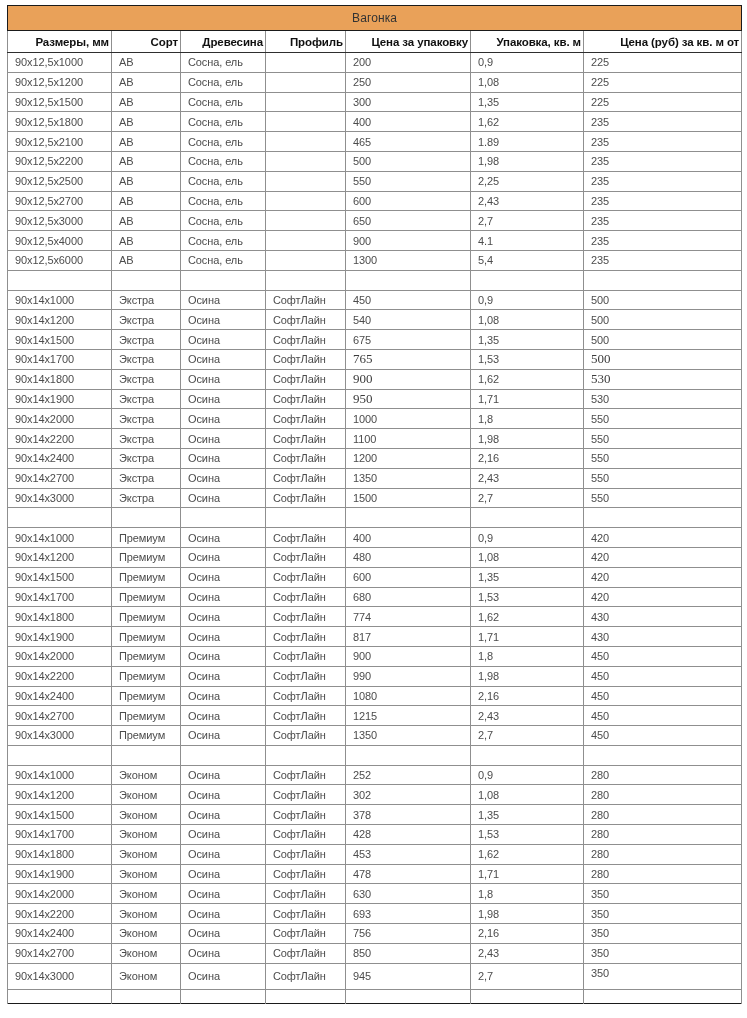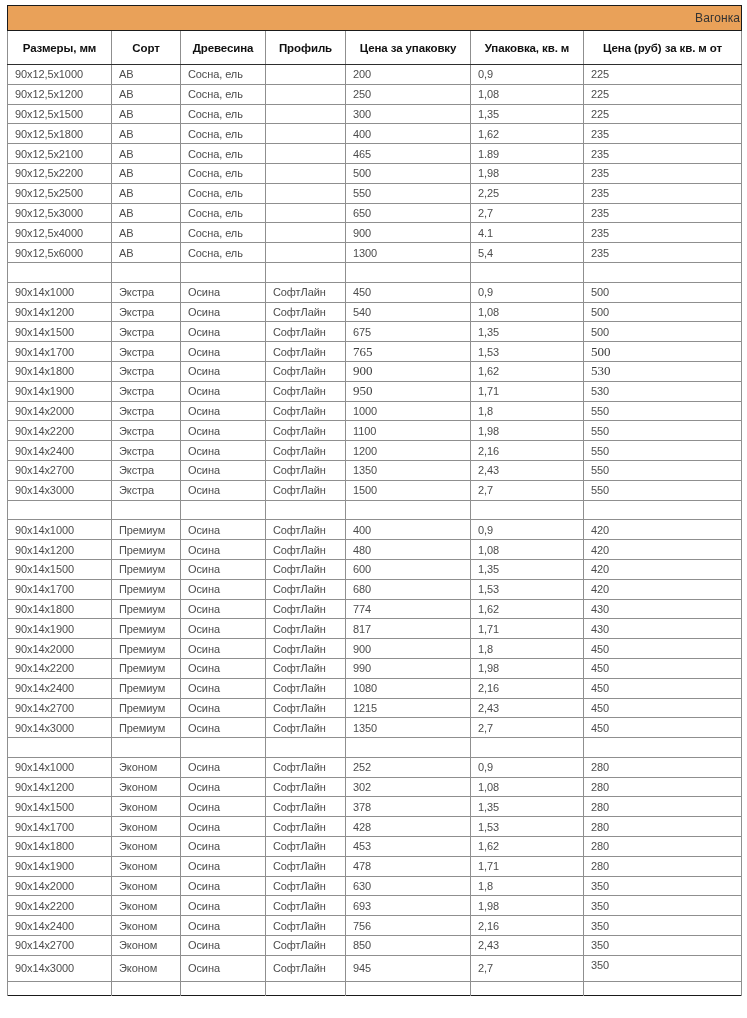--- a/index.html
+++ b/index.html
@@ -23,35 +23,35 @@
     table-layout: fixed;
     border: 1.5px solid #1a1a1a;
   }
   tr.title-row th {
     height: 22px;
     background: #E9A159;
     border: 1.5px solid #1a1a1a;
     font-size: 12px;
     font-weight: 400;
     color: #333333;
-    text-align: right;
+    text-align: center;
     vertical-align: middle;
     letter-spacing: 0.1px;
     margin-left: 18px;
   }
   tr.head-row th {
     height: 21px;
     border: 1px solid #8f8f8f;
     border-bottom: 1px solid #2e2e2e;
     font-size: 11.5px;
     font-weight: 700;
     color: #101010;
-    text-align: center;
+    text-align: right;
     vertical-align: middle;
-    padding: 6px 2px;
+    padding: 0 2px;
     letter-spacing: -0.1px;
     overflow: hidden;
     white-space: nowrap;
   }
   tbody td {
     border: 1px solid #8f8f8f;
     font-size: 11px;
     color: #4c4c4c;
     text-align: left;
     vertical-align: middle;
@@ -161,20 +161,29 @@
       <tr class="data-row">
         <td>90х12,5х2500</td>
         <td>АВ</td>
         <td>Сосна, ель</td>
         <td></td>
         <td>550</td>
         <td>2,25</td>
         <td>235</td>
       </tr>
       <tr class="data-row">
+        <td>90х12,5х2700</td>
+        <td>АВ</td>
+        <td>Сосна, ель</td>
+        <td></td>
+        <td>600</td>
+        <td>2,43</td>
+        <td>235</td>
+      </tr>
+      <tr class="data-row">
         <td>90х12,5х3000</td>
         <td>АВ</td>
         <td>Сосна, ель</td>
         <td></td>
         <td>650</td>
         <td>2,7</td>
         <td>235</td>
       </tr>
       <tr class="data-row">
         <td>90х12,5х4000</td>

